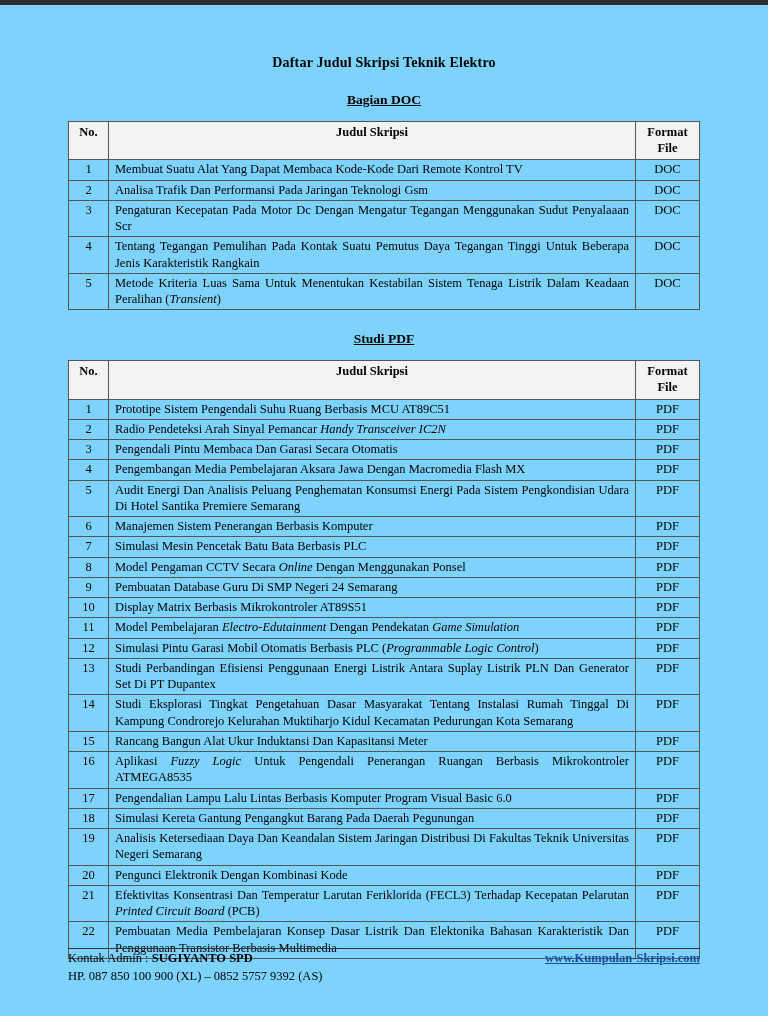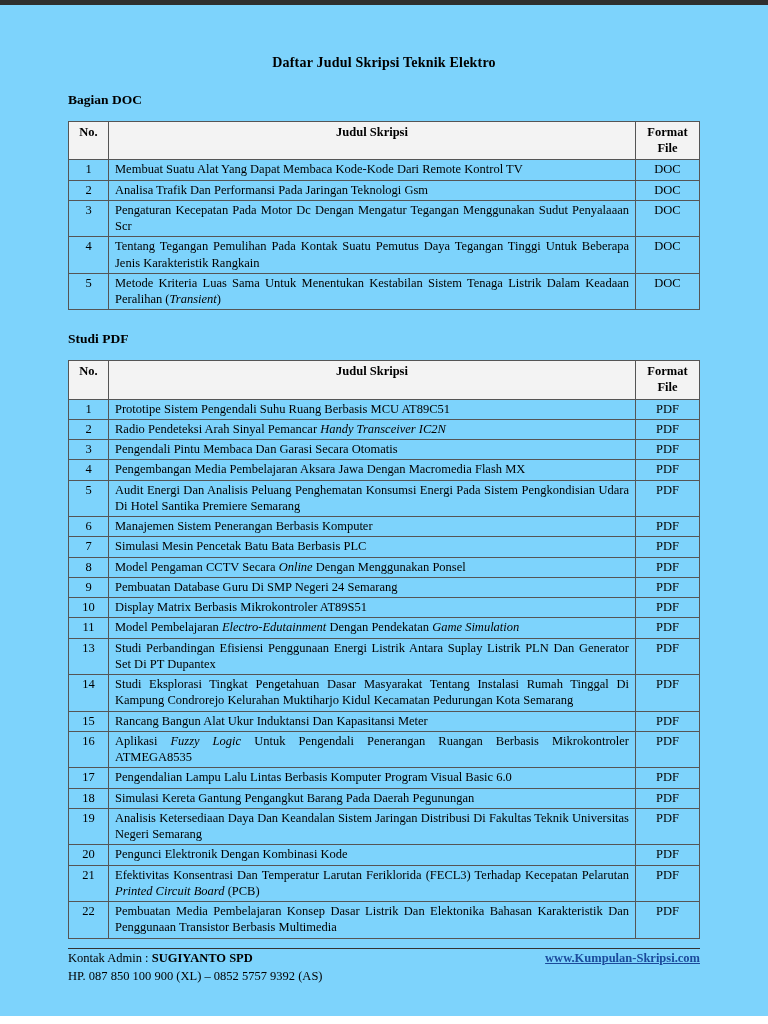--- a/index.html
+++ b/index.html
@@ -27,21 +27,23 @@
   h1.doc-title {
     font-size: 14px;
     font-weight: bold;
     text-align: center;
     margin: 55px 0 0 0;
     letter-spacing: 0.2px;
   }
   h2.section-heading {
     font-size: 13.5px;
     font-weight: bold;
+    text-align: center;
     margin: 21px 0 13px 0;
+    text-decoration: underline;
   }
   table.thesis-table {
     width: 100%;
     border-collapse: collapse;
     font-size: 12.5px;
   }
   .thesis-table th, .thesis-table td {
     border: 1px solid var(--border, #555);
     vertical-align: top;
   }
@@ -204,20 +206,25 @@
     <td class="col-title"><span>Display Matrix Berbasis Mikrokontroler AT89S51</span></td>
     <td class="col-format">PDF</td>
   </tr>
 
   <tr>
     <td class="col-no">11</td>
     <td class="col-title"><span>Model Pembelajaran </span><em>Electro-Edutainment</em><span> Dengan Pendekatan </span><em>Game Simulation</em></td>
     <td class="col-format">PDF</td>
   </tr>
 
+  <tr>
+    <td class="col-no">12</td>
+    <td class="col-title"><span>Simulasi Pintu Garasi Mobil Otomatis Berbasis PLC (</span><em>Programmable Logic Control</em><span>)</span></td>
+    <td class="col-format">PDF</td>
+  </tr>
 
   <tr>
     <td class="col-no">13</td>
     <td class="col-title"><span>Studi Perbandingan Efisiensi Penggunaan Energi Listrik Antara Suplay Listrik PLN Dan Generator Set Di PT Dupantex</span></td>
     <td class="col-format">PDF</td>
   </tr>
 
   <tr>
     <td class="col-no">14</td>
     <td class="col-title"><span>Studi Eksplorasi Tingkat Pengetahuan Dasar Masyarakat Tentang Instalasi Rumah Tinggal Di Kampung Condrorejo Kelurahan Muktiharjo Kidul Kecamatan Pedurungan Kota Semarang</span></td>

